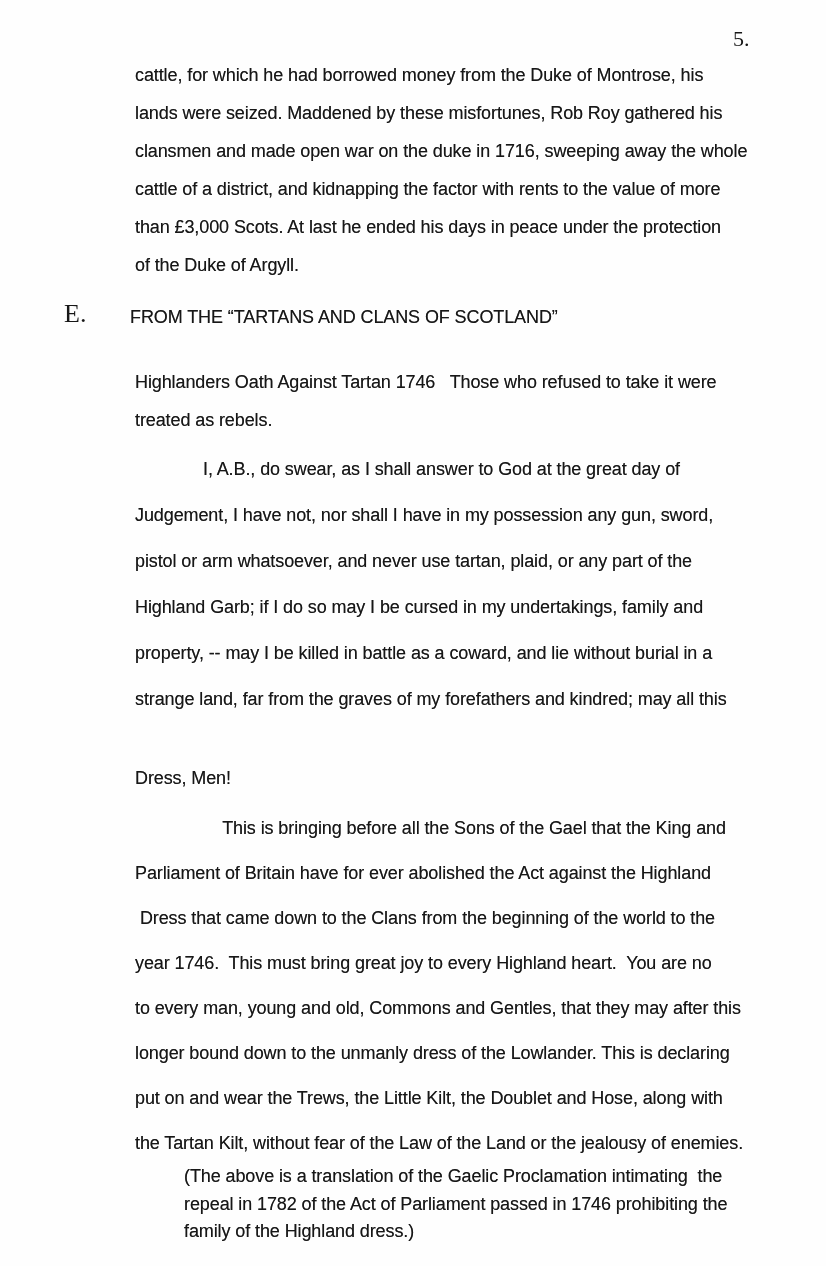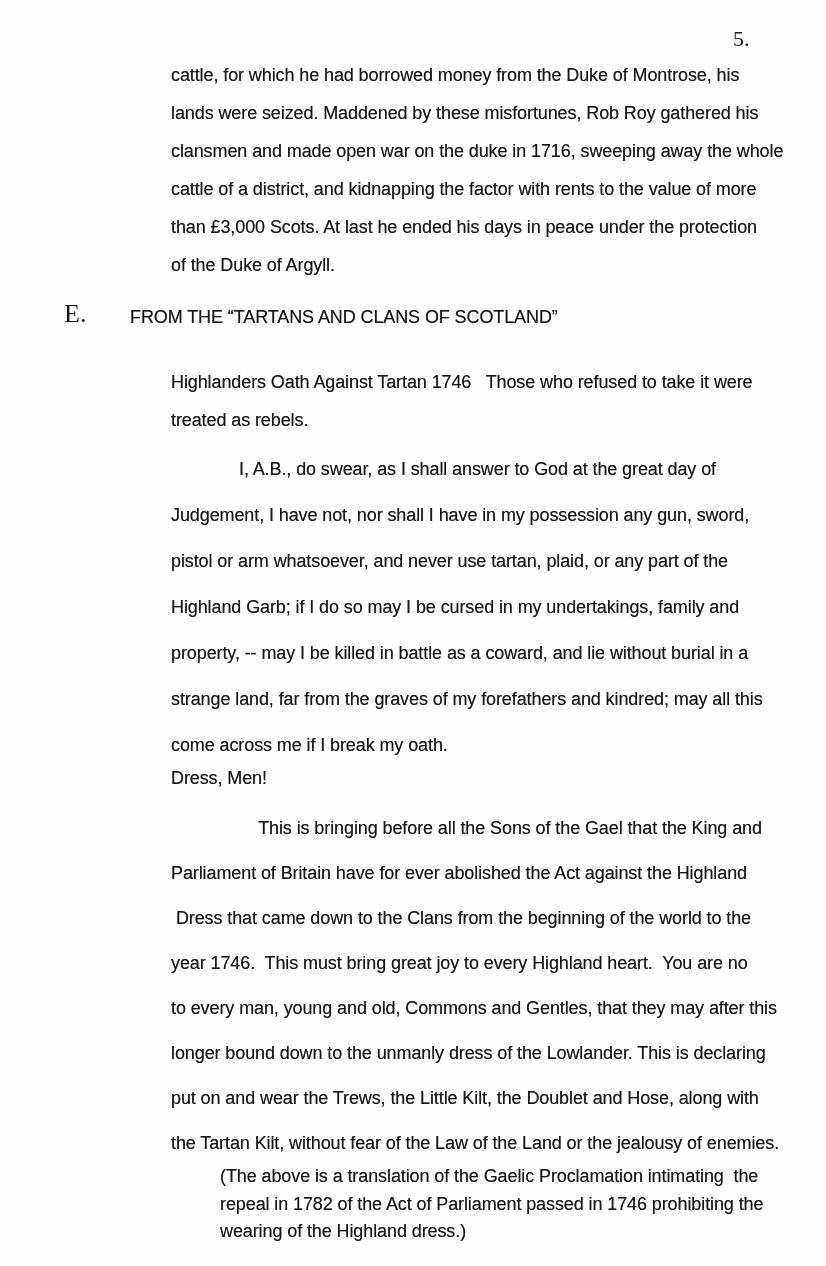--- a/index.html
+++ b/index.html
@@ -16,21 +16,21 @@
     overflow: hidden;
     font-family: "Liberation Sans", sans-serif;
     color: #171717;
     text-shadow: 0 0 0.4px rgba(0,0,0,0.55);
   }
   .serif {
     font-family: "Liberation Serif", serif;
     text-shadow: none;
   }
   .abs { position: absolute; }
-  .line { white-space: pre; margin-left: 36px; }
+  .line { white-space: pre; }
 
   .page-number {
     left: 733px;
     top: 26px;
     font-size: 22px;
   }
 
   .para1 {
     left: 135px;
     top: 56px;
@@ -109,35 +109,34 @@
 
   <div class="abs body-text line oath-heading-line2">treated as rebels.</div>
 
   <div class="abs body-text oath-body">
       <div class="line">I, A.B., do swear, as I shall answer to God at the great day of</div>
       <div class="line">Judgement, I have not, nor shall I have in my possession any gun, sword,</div>
       <div class="line">pistol or arm whatsoever, and never use tartan, plaid, or any part of the</div>
       <div class="line">Highland Garb; if I do so may I be cursed in my undertakings, family and</div>
       <div class="line">property, -- may I be killed in battle as a coward, and lie without burial in a</div>
       <div class="line">strange land, far from the graves of my forefathers and kindred; may all this</div>
-      <div class="line">come across me if I break my oath.</div>
     </div>
 
   <div class="abs body-text line listen-heading"><span class="underlined">Dress, Men!</span></div>
 
   <div class="abs body-text listen-body">
       <div class="line">This is bringing before all the Sons of the Gael that the King and</div>
       <div class="line">Parliament of Britain have for ever abolished the Act against the Highland</div>
       <div class="line"> Dress that came down to the Clans from the beginning of the world to the</div>
       <div class="line">year 1746.  This must bring great joy to every Highland heart.  You are no</div>
       <div class="line">to every man, young and old, Commons and Gentles, that they may after this</div>
       <div class="line">longer bound down to the unmanly dress of the Lowlander. This is declaring</div>
       <div class="line">put on and wear the Trews, the Little Kilt, the Doublet and Hose, along with</div>
       <div class="line">the Tartan Kilt, without fear of the Law of the Land or the jealousy of enemies.</div>
     </div>
 
   <div class="abs body-text note-block">
       <div class="line">(The above is a translation of the Gaelic Proclamation intimating  the</div>
       <div class="line">repeal in 1782 of the Act of Parliament passed in 1746 prohibiting the</div>
-      <div class="line">wearing of the Highland dress.)</div>
+      <div class="line">family of the Highland dress.)</div>
     </div>
 
 </div>
 
 </body></html>

